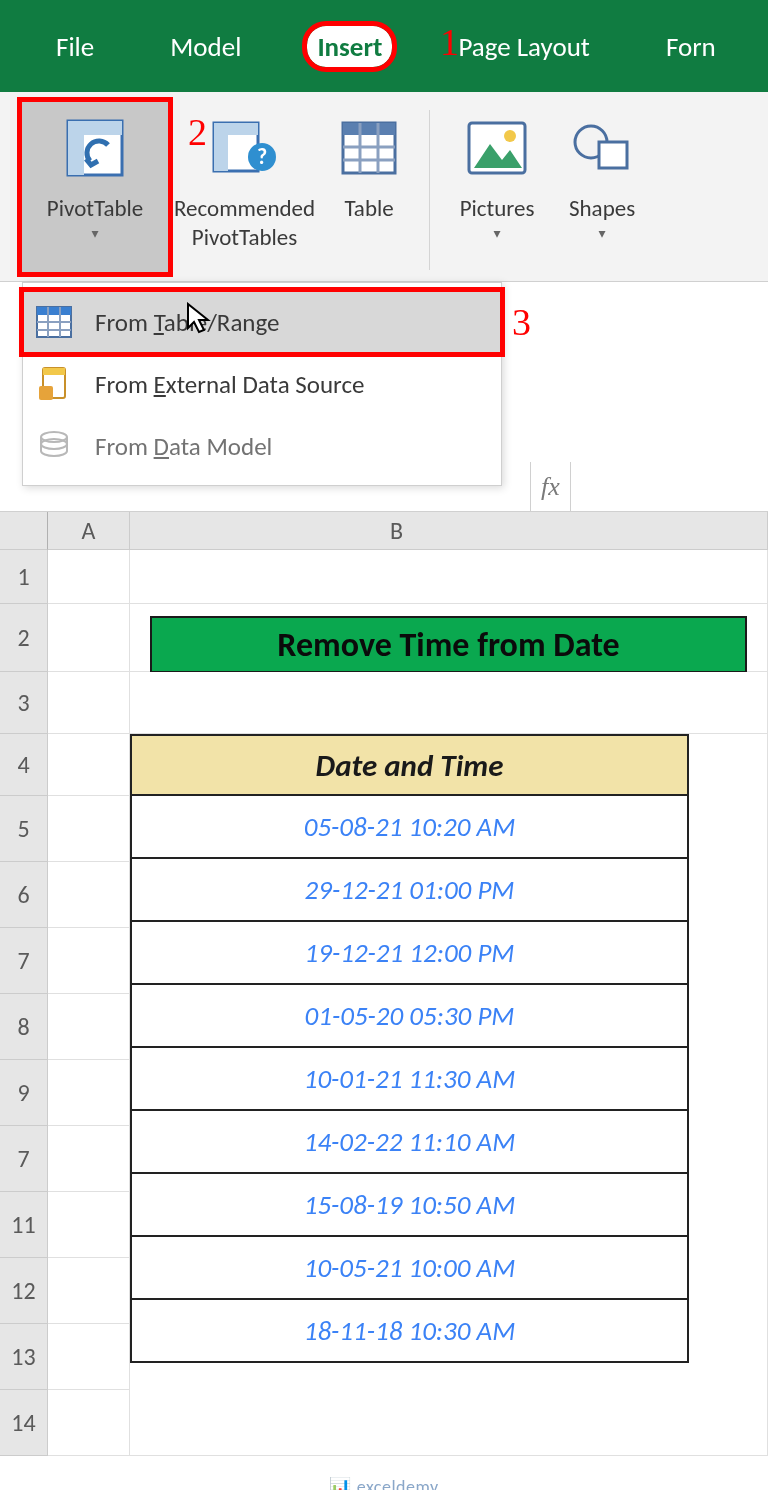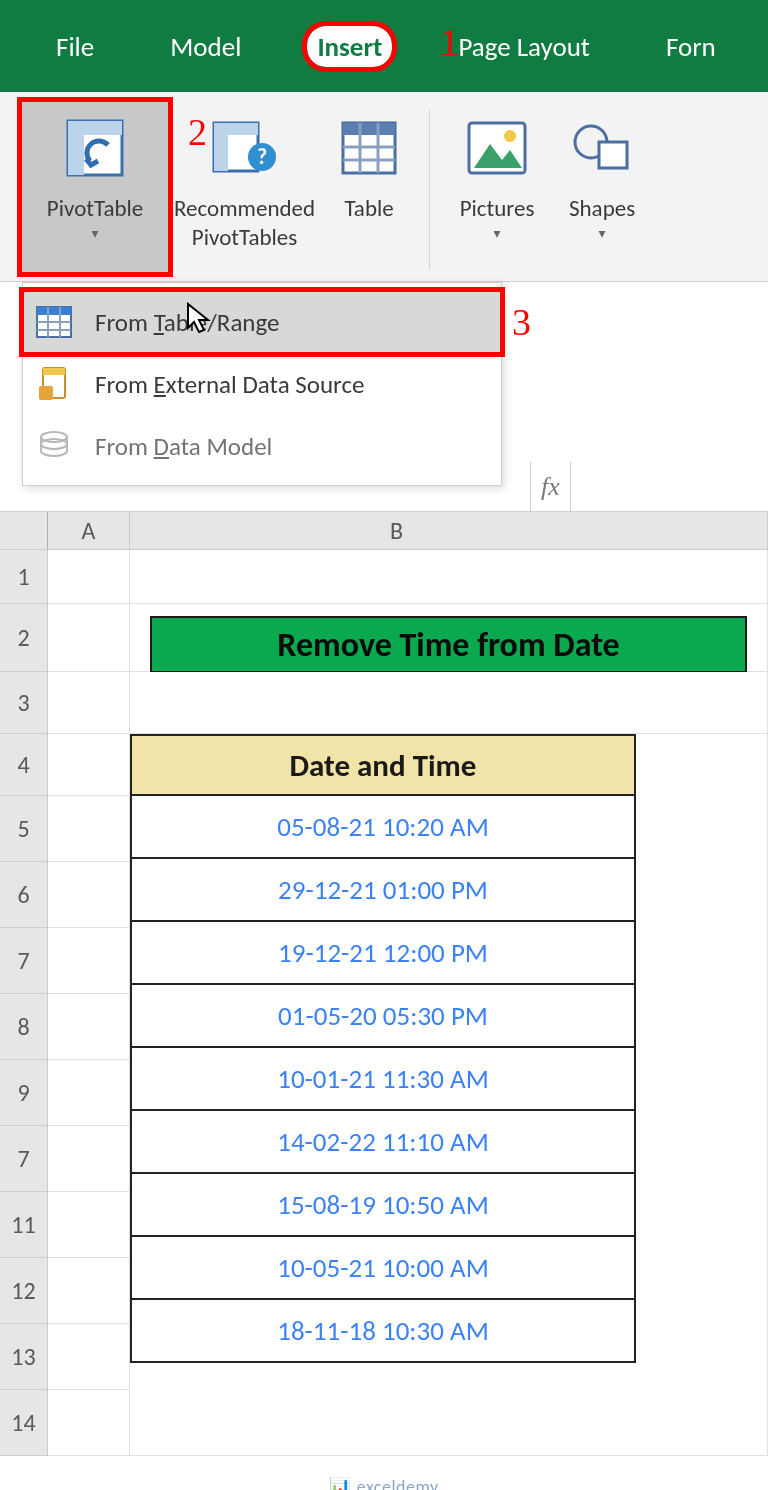--- a/index.html
+++ b/index.html
@@ -196,21 +196,22 @@
     padding: 6px 20px;
   }
   .title-block span {
     font-size: 34px;
     font-weight: 700;
     color: #0b0b0b;
   }
   .data-table {
     margin: 0 0 0 0;
     border-collapse: collapse;
-    width: 506px;
+    width: 559px;
+    font-style: italic;
   }
   .data-table th {
     background: #f2e3a8;
     font-size: 31px;
     font-weight: 700;
     color: #1a1a1a;
     padding: 10px 8px;
     border: 2px solid #222;
     text-align: center;
   }

